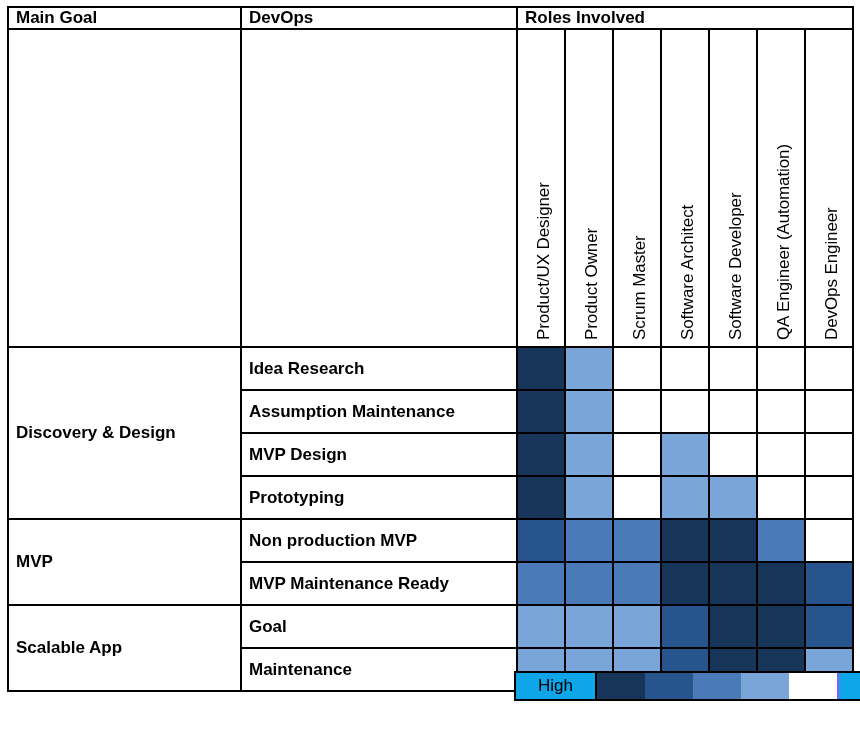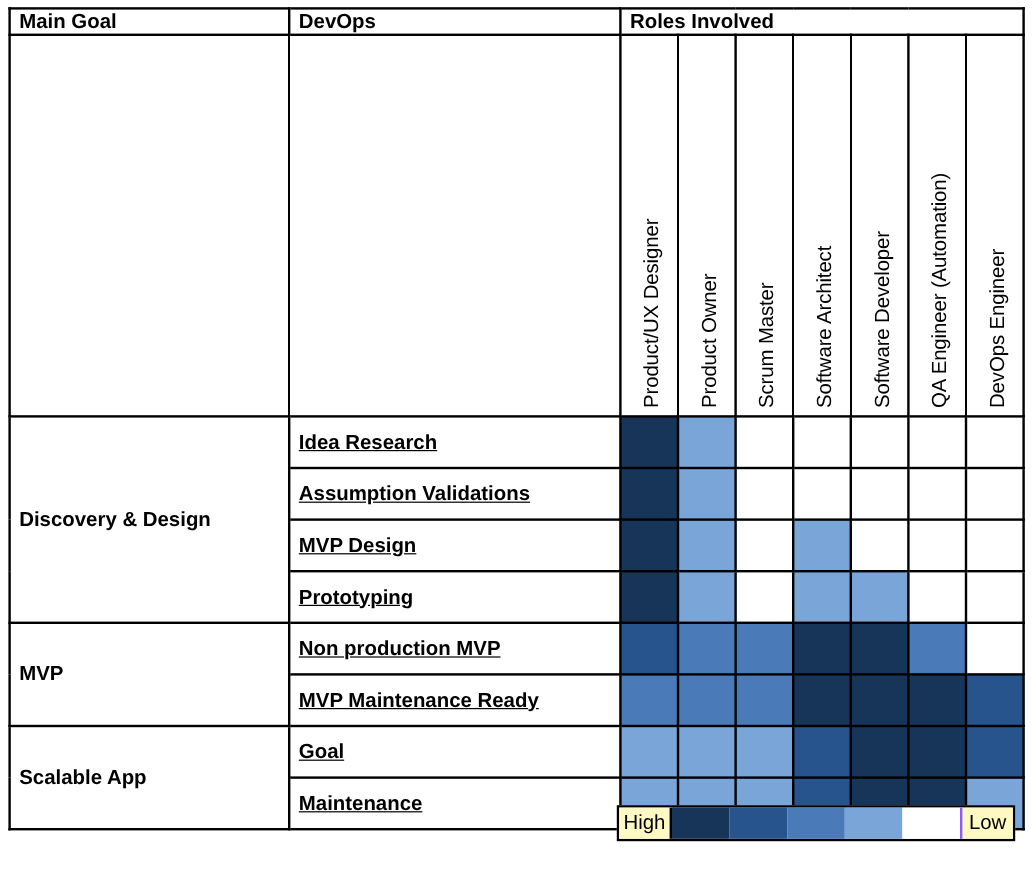--- a/index.html
+++ b/index.html
@@ -73,21 +73,20 @@
   .goal-cell {
     padding-left: 7px !important;
     font-size: 17.5px;
     white-space: nowrap;
   }
   .phase-cell {
     padding-left: 7px !important;
     font-size: 17px;
     height: 43px;
     white-space: nowrap;
-    text-decoration: underline;
   }
   .data-cell {
     height: 34px;
     width: 48px;
   }
 
   
   .s0 { background: #ffffff !important; }   
   .s1 { background: #79a5d9 !important; }
   .s2 { background: #4a7ab8 !important; }
@@ -102,24 +101,24 @@
     display: flex;
     border: 2px solid #000000;
     box-sizing: border-box;
     height: 30px;
     background: #ffffff;
   }
   .legend-label {
     display: flex;
     align-items: center;
     justify-content: center;
-    padding: 0 3px;
+    padding: 0 22px;
     font-size: 17px;
     color: #000000;
-    background: #fef9c3;
+    background: #0ea5e9;
     min-width: 44px;
     box-sizing: border-box;
   }
   .legend-label.high { border-right: 2px solid #000; }
   .legend-label.low  { border-left: 2px solid #8b5cf6; }
   .legend-swatch {
     width: 48px;
     height: 100%;
     box-sizing: border-box;
   }
@@ -171,21 +170,21 @@
           <td class="phase-cell col-phase">Idea Research</td>
           <td class="data-cell col-role s4"></td>
           <td class="data-cell col-role s1"></td>
           <td class="data-cell col-role s0"></td>
           <td class="data-cell col-role s0"></td>
           <td class="data-cell col-role s0"></td>
           <td class="data-cell col-role s0"></td>
           <td class="data-cell col-role s0"></td>
         </tr>
         <tr>
-          <td class="phase-cell col-phase">Assumption Validations</td>
+          <td class="phase-cell col-phase">Assumption Maintenance</td>
           <td class="data-cell col-role s4"></td>
           <td class="data-cell col-role s1"></td>
           <td class="data-cell col-role s0"></td>
           <td class="data-cell col-role s0"></td>
           <td class="data-cell col-role s0"></td>
           <td class="data-cell col-role s0"></td>
           <td class="data-cell col-role s0"></td>
         </tr>
         <tr>
           <td class="phase-cell col-phase">MVP Design</td>

